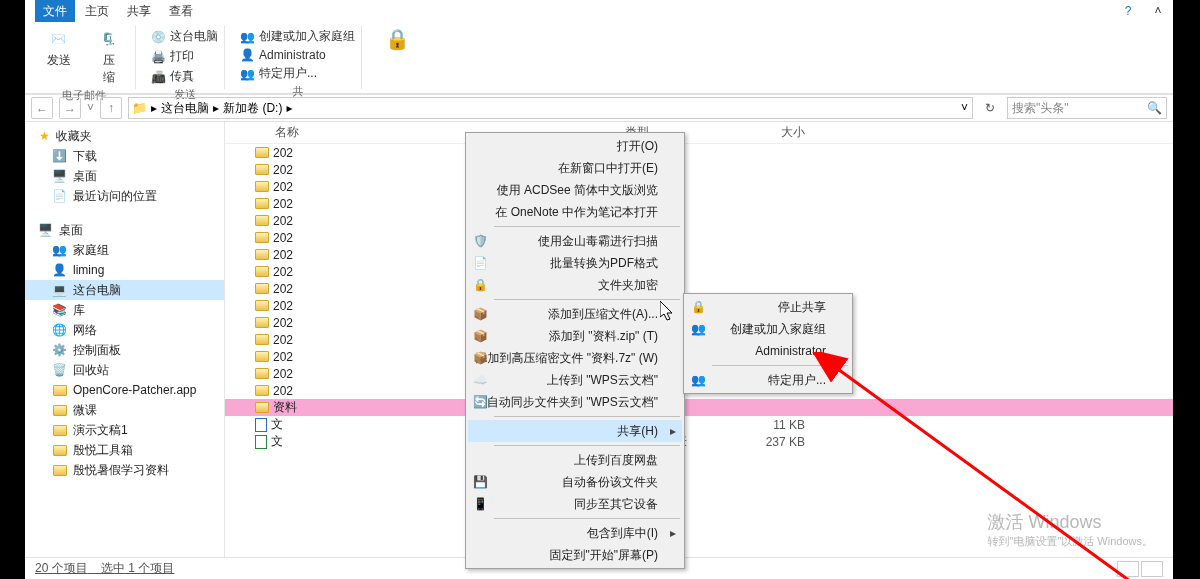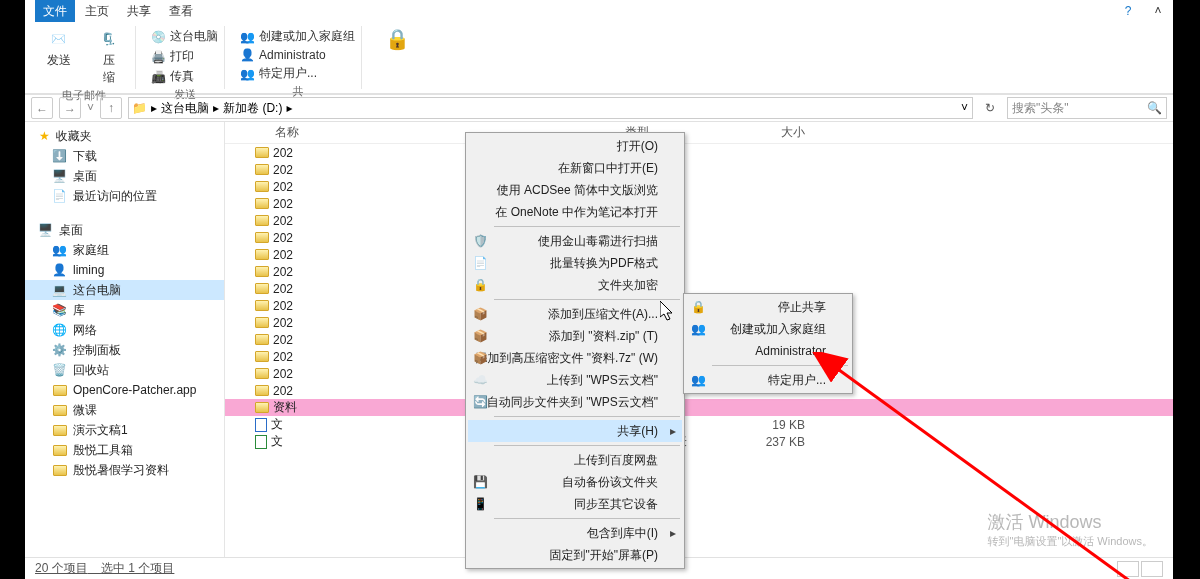--- a/index.html
+++ b/index.html
@@ -404,21 +404,21 @@
             <div class="ftype">文件夹</div>
             <div class="fsize"></div>
           </div>
           <div class="filerow">
             <div class="fname">
               <span class="fileicon" style="border-color:#2a6cc8"></span>
               <span>文</span>
             </div>
             <div class="fdate">24 19:05</div>
             <div class="ftype">DOC 文档</div>
-            <div class="fsize">19 KB</div>
+            <div class="fsize">11 KB</div>
           </div>
           <div class="filerow">
             <div class="fname">
               <span class="fileicon" style="border-color:#2a8a3a"></span>
               <span>文</span>
             </div>
             <div class="fdate">8 9:02</div>
             <div class="ftype">XLS 工作表</div>
             <div class="fsize">237 KB</div>
           </div>

